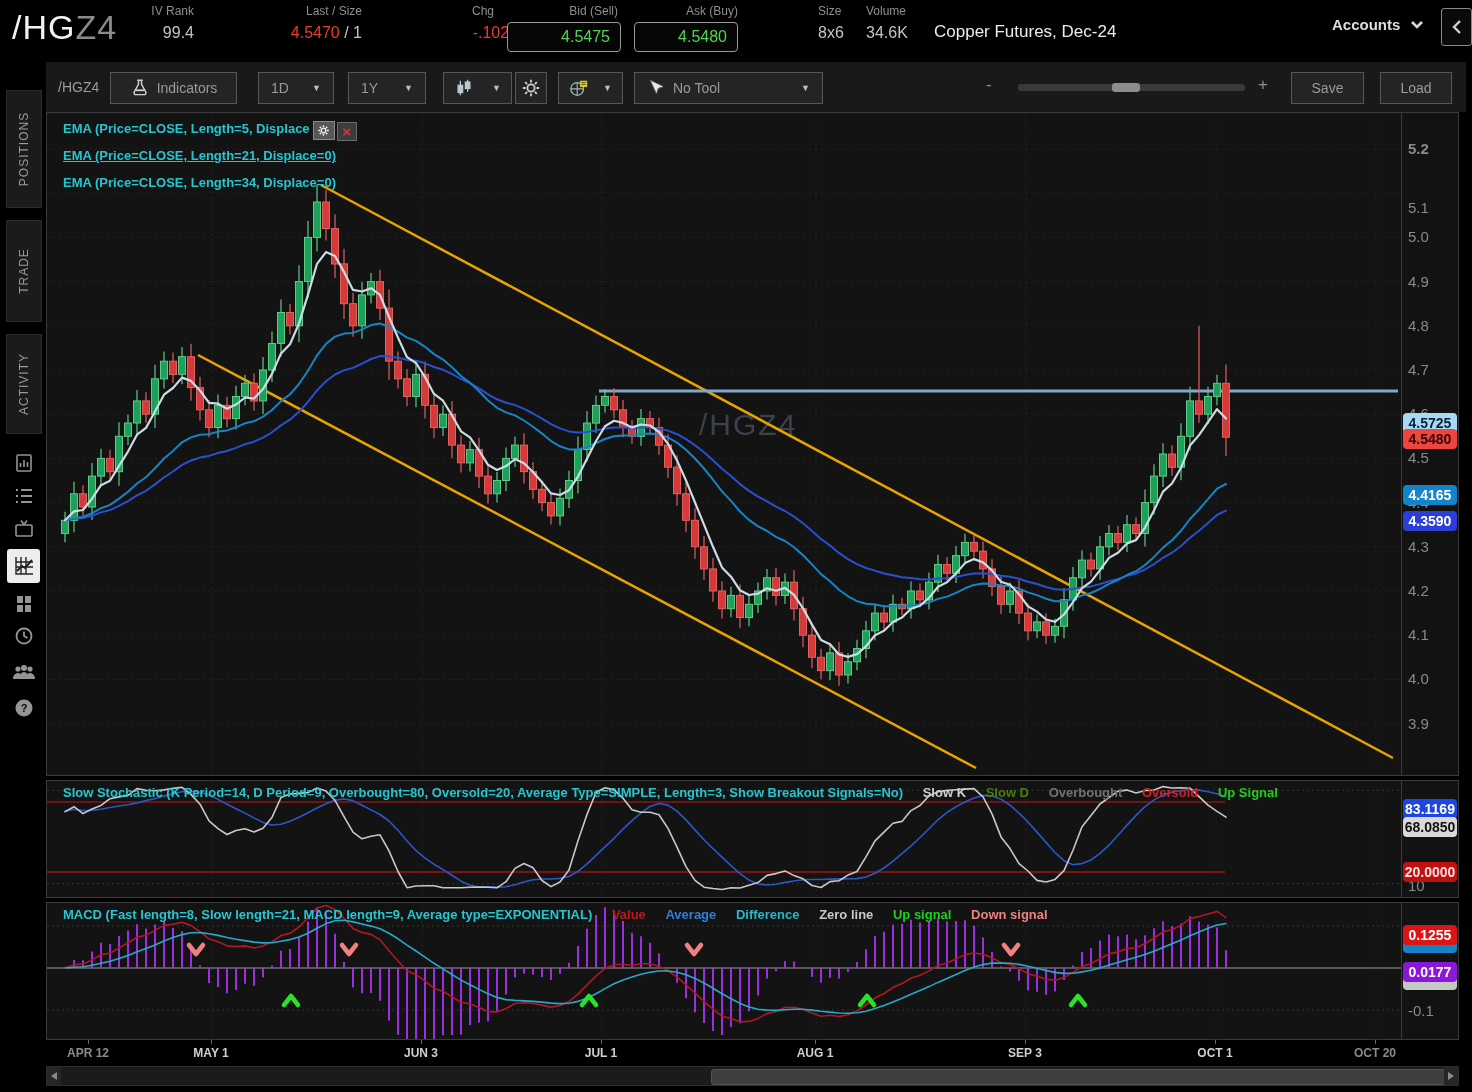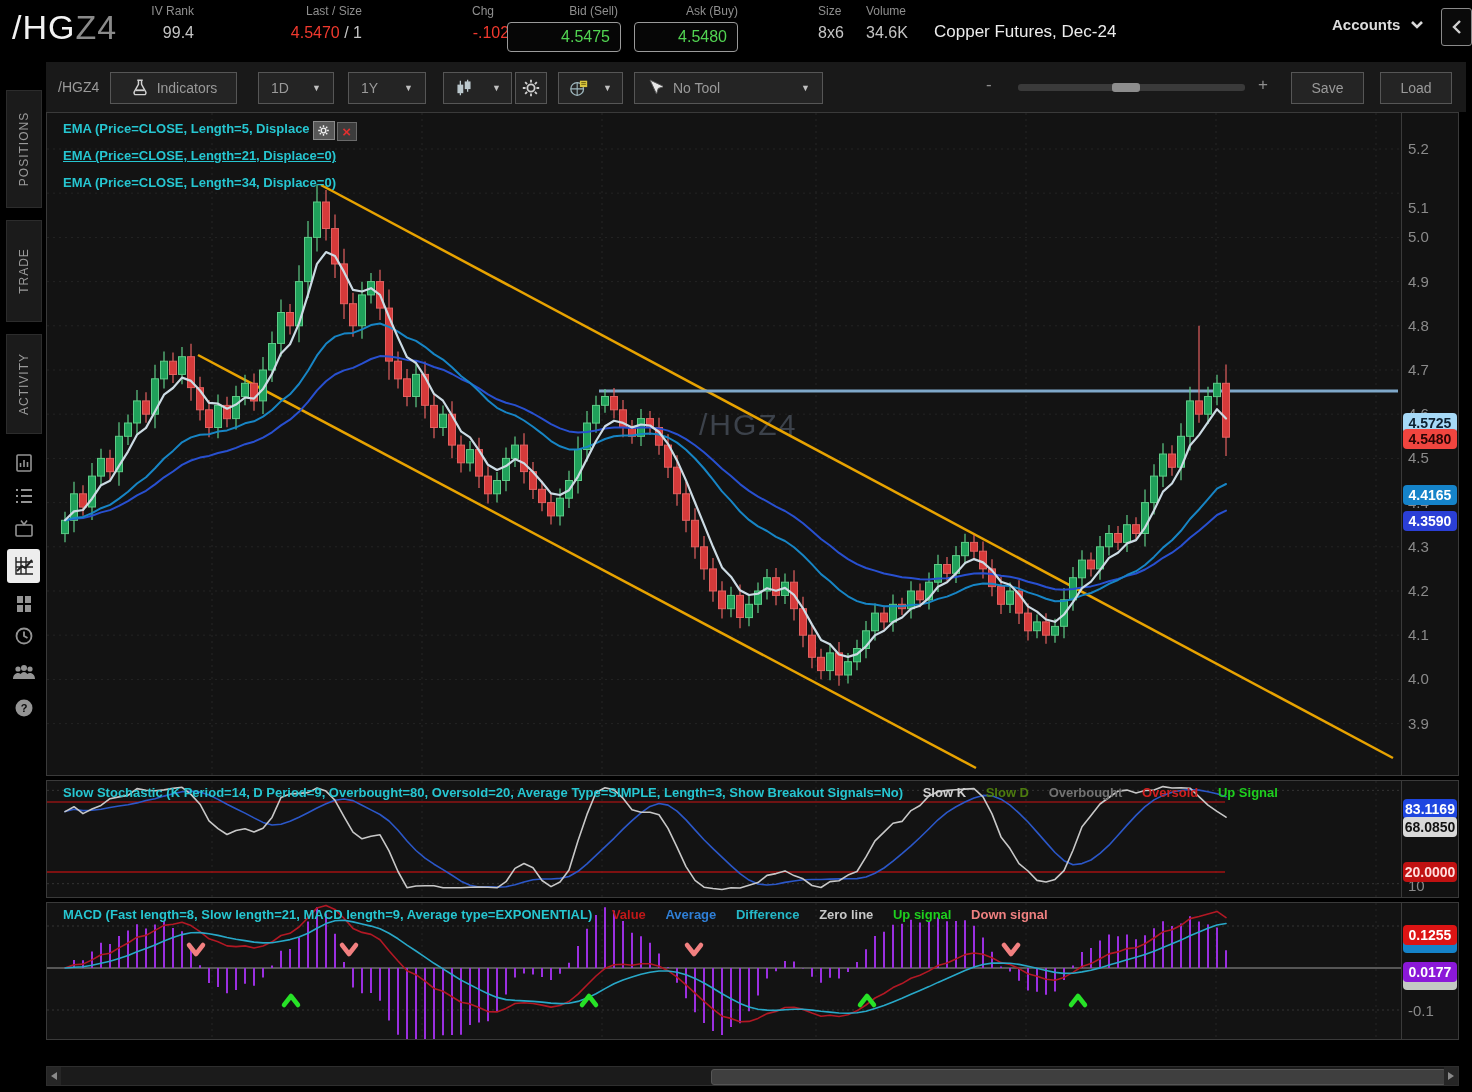--- a/index.html
+++ b/index.html
@@ -515,21 +515,21 @@
           <line x1="1170" y1="261.6410000000002" x2="1170" y2="292.1390000000002" stroke="#5ecb87" stroke-width="1.2"></line>
           <rect x="1166.5" y="270.3" width="7" height="13.3" fill="#1fa05a" stroke="#5ecb87" stroke-width="1"></rect>
           <line x1="1179" y1="251.4750000000003" x2="1179" y2="342.9689999999999" stroke="#e26060" stroke-width="1.2"></line>
           <rect x="1175.5" y="270.3" width="7" height="53.9" fill="#d53a3a" stroke="#e26060" stroke-width="1"></rect>
         </g>
         <polyline points="18,407.3 27,405.8 36,405.1 45,402.7 54,399.4 63,397.1 72,392.9 81,388.1 90,382.4 99,377.8 108,371.4 117,364.3 126,358.5 135,351.9 144,347.5 153,344.6 162,342.9 171,340.0 180,338.0 189,334.9 198,331.2 207,328.7 216,324.6 225,319.3 234,312.4 243,306.7 252,298.8 261,288.9 270,277.4 279,268.2 288,261.5 297,257.4 306,254.9 315,250.7 324,246.0 333,243.1 342,243.4 351,244.7 360,246.9 369,247.7 378,250.3 387,254.0 396,256.7 405,261.0 414,266.0 423,270.1 432,275.4 441,281.4 450,286.3 459,289.7 468,292.1 477,295.9 486,300.5 495,305.6 504,311.2 513,315.4 522,318.4 531,319.4 540,318.9 549,317.4 558,315.4 567,314.4 576,314.4 585,314.9 594,314.4 603,314.4 612,315.4 621,317.6 630,321.2 639,326.1 648,332.3 657,339.3 666,347.3 675,355.7 684,363.0 693,371.1 702,377.9 711,383.7 720,388.3 729,393.7 738,398.0 747,403.6 756,410.3 765,418.0 774,426.0 783,432.5 792,439.9 801,446.1 810,451.2 819,455.0 828,457.6 837,460.5 846,462.3 855,464.2 864,465.0 873,466.2 882,466.4 891,465.5 900,465.2 909,464.0 918,462.0 927,460.6 936,460.3 945,461.1 954,462.8 963,463.7 972,465.8 981,468.7 990,471.0 999,474.0 1008,476.2 1017,476.8 1026,476.1 1035,474.5 1044,473.4 1053,471.1 1062,468.3 1071,466.0 1080,462.9 1089,460.5 1098,456.5 1107,451.1 1116,444.8 1125,439.7 1134,433.0 1143,424.7 1152,417.7 1161,410.0 1170,402.0 1179,397.6" fill="none" stroke="#2850d0" stroke-width="2" stroke-linejoin="round" stroke-linecap="round"></polyline>
         <polyline points="18,407.3 27,404.9 36,403.9 45,400.2 54,395.2 63,391.9 72,385.6 81,378.8 90,370.5 99,364.2 108,355.3 117,345.5 126,337.9 135,329.3 144,324.4 153,321.8 162,321.2 171,318.6 180,317.4 189,314.3 198,310.3 207,308.3 216,303.6 225,297.0 234,288.1 243,281.3 252,271.0 261,257.7 270,242.4 279,230.8 288,223.6 297,220.6 306,219.9 315,216.4 324,212.1 333,210.5 342,213.9 351,218.7 360,224.6 369,227.9 378,233.8 387,241.1 396,246.6 405,254.3 414,263.0 423,269.7 432,278.2 441,287.5 450,294.8 459,299.4 468,302.4 477,307.5 486,313.7 495,320.6 504,328.1 513,333.3 522,336.4 531,336.4 540,334.0 549,330.2 558,326.0 567,323.3 576,322.5 585,322.6 594,321.1 603,320.5 612,321.5 621,324.5 630,329.6 639,336.7 648,345.5 657,355.5 666,366.7 675,378.4 684,387.9 693,398.5 702,406.9 711,413.4 720,418.0 729,423.9 738,428.0 747,434.2 756,442.2 765,451.4 774,461.1 783,468.3 792,476.8 801,483.3 810,488.1 819,490.8 828,491.6 837,493.2 846,493.0 855,493.3 864,491.9 873,491.4 882,489.4 891,485.9 900,483.6 909,479.9 918,475.3 927,471.9 936,470.5 945,470.7 954,472.6 963,473.1 972,475.6 981,479.4 990,482.1 999,485.7 1008,488.2 1017,488.1 1026,486.0 1035,482.4 1044,480.0 1053,475.8 1062,470.8 1071,467.0 1080,462.0 1089,458.2 1098,452.0 1107,443.9 1116,434.6 1125,427.3 1134,417.8 1143,406.0 1152,396.5 1161,386.2 1170,375.7 1179,371.0" fill="none" stroke="#1785c5" stroke-width="2" stroke-linejoin="round" stroke-linecap="round"></polyline>
         <polyline points="18,407.3 27,398.4 36,397.0 45,385.7 54,372.2 63,367.7 72,352.9 81,338.6 90,321.7 99,314.9 108,298.5 117,281.7 126,275.0 135,264.6 144,267.9 153,277.5 162,289.9 171,290.7 180,295.7 189,291.6 198,284.5 207,285.6 216,276.1 225,260.9 234,240.4 243,231.2 252,210.4 261,181.7 270,150.8 279,139.1 288,143.0 297,158.9 306,176.9 315,178.5 324,175.2 333,181.9 342,204.0 351,224.6 360,244.2 369,250.0 378,264.1 387,280.9 396,287.7 405,302.5 414,318.3 423,324.4 432,337.3 441,351.8 450,357.0 459,353.1 468,346.1 477,350.3 486,359.0 495,369.2 504,380.4 513,382.0 522,377.2 531,363.6 540,345.8 549,328.0 558,313.2 567,307.7 576,309.9 585,314.4 594,311.5 603,312.5 612,319.0 621,330.8 630,347.4 639,367.4 648,389.5 657,411.6 666,433.8 675,454.4 684,463.7 693,477.3 702,482.0 711,480.7 720,475.3 729,477.7 738,474.9 747,481.8 756,495.3 765,511.6 774,526.9 783,531.2 792,541.5 801,543.9 810,541.1 819,533.3 828,522.2 837,517.8 846,509.0 855,504.5 864,495.7 873,492.7 882,484.9 891,473.7 900,469.3 909,460.4 918,450.1 927,446.1 936,449.4 945,457.4 954,468.7 963,471.8 972,481.2 981,493.4 990,498.6 999,506.5 1008,508.8 1017,501.5 1026,489.2 1035,475.2 1044,468.7 1053,457.1 1062,444.9 1071,439.7 1080,430.4 1089,427.1 1098,414.6 1107,397.4 1116,378.6 1125,370.5 1134,354.8 1143,332.5 1152,322.1 1161,309.2 1170,296.2 1179,305.5" fill="none" stroke="#ccdbe4" stroke-width="2.2" stroke-linejoin="round" stroke-linecap="round"></polyline>
       </svg>
     <div class="axis" id="axis-main">
-        <div class="tick" style="top: 27px;">5.2</div>
+        <div class="tick" style="top: 27px; font-weight: bold;">5.2</div>
         <div class="tick" style="top: 86px;">5.1</div>
         <div class="tick" style="top: 115.4px;">5.0</div>
         <div class="tick" style="top: 159.6px;">4.9</div>
         <div class="tick" style="top: 203.8px;">4.8</div>
         <div class="tick" style="top: 248px;">4.7</div>
         <div class="tick" style="top: 292.2px;">4.6</div>
         <div class="tick" style="top: 336.4px;">4.5</div>
         <div class="tick" style="top: 380.6px;">4.4</div>
         <div class="tick" style="top: 424.8px;">4.3</div>
         <div class="tick" style="top: 469px;">4.2</div>
@@ -751,20 +751,38 @@
       <span>MACD (Fast length=8, Slow length=21, MACD length=9, Average type=EXPONENTIAL)</span>
       <span class="item" style="color: rgb(192, 24, 24);">Value</span>
       <span class="item" style="color: rgb(47, 127, 214);">Average</span>
       <span class="item" style="color: rgb(37, 184, 200);">Difference</span>
       <span class="item" style="color: rgb(200, 200, 200);">Zero line</span>
       <span class="item" style="color: rgb(30, 207, 30);">Up signal</span>
       <span class="item" style="color: rgb(239, 128, 128); margin-top: 45px;">Down signal</span>
     </div>
   </div>
 
+  <div id="xaxis-row">
+      <div class="xtick" style="left: 42px;"></div>
+      <div class="xlabel dim" style="left: 42px;">APR 12</div>
+      <div class="xtick" style="left: 165px;"></div>
+      <div class="xlabel" style="left: 165px;">MAY 1</div>
+      <div class="xtick" style="left: 375px;"></div>
+      <div class="xlabel" style="left: 375px;">JUN 3</div>
+      <div class="xtick" style="left: 555px;"></div>
+      <div class="xlabel" style="left: 555px;">JUL 1</div>
+      <div class="xtick" style="left: 769px;"></div>
+      <div class="xlabel" style="left: 769px;">AUG 1</div>
+      <div class="xtick" style="left: 979px;"></div>
+      <div class="xlabel" style="left: 979px;">SEP 3</div>
+      <div class="xtick" style="left: 1169px;"></div>
+      <div class="xlabel" style="left: 1169px;">OCT 1</div>
+      <div class="xtick" style="left: 1329px;"></div>
+      <div class="xlabel dim" style="left: 1329px;">OCT 20</div>
+    </div>
   <div id="scrollbar">
     <div class="sb-arrow" style="left:0;">
         <svg width="8" height="10" viewBox="0 0 8 10">
           <path d="M7 1L1 5l6 4z" fill="#8a8a8a"></path>
         </svg>
       </div>
     <div id="sb-thumb"></div>
     <div class="sb-arrow" style="left:1397px;">
         <svg width="8" height="10" viewBox="0 0 8 10">
           <path d="M1 1l6 4-6 4z" fill="#8a8a8a"></path>

